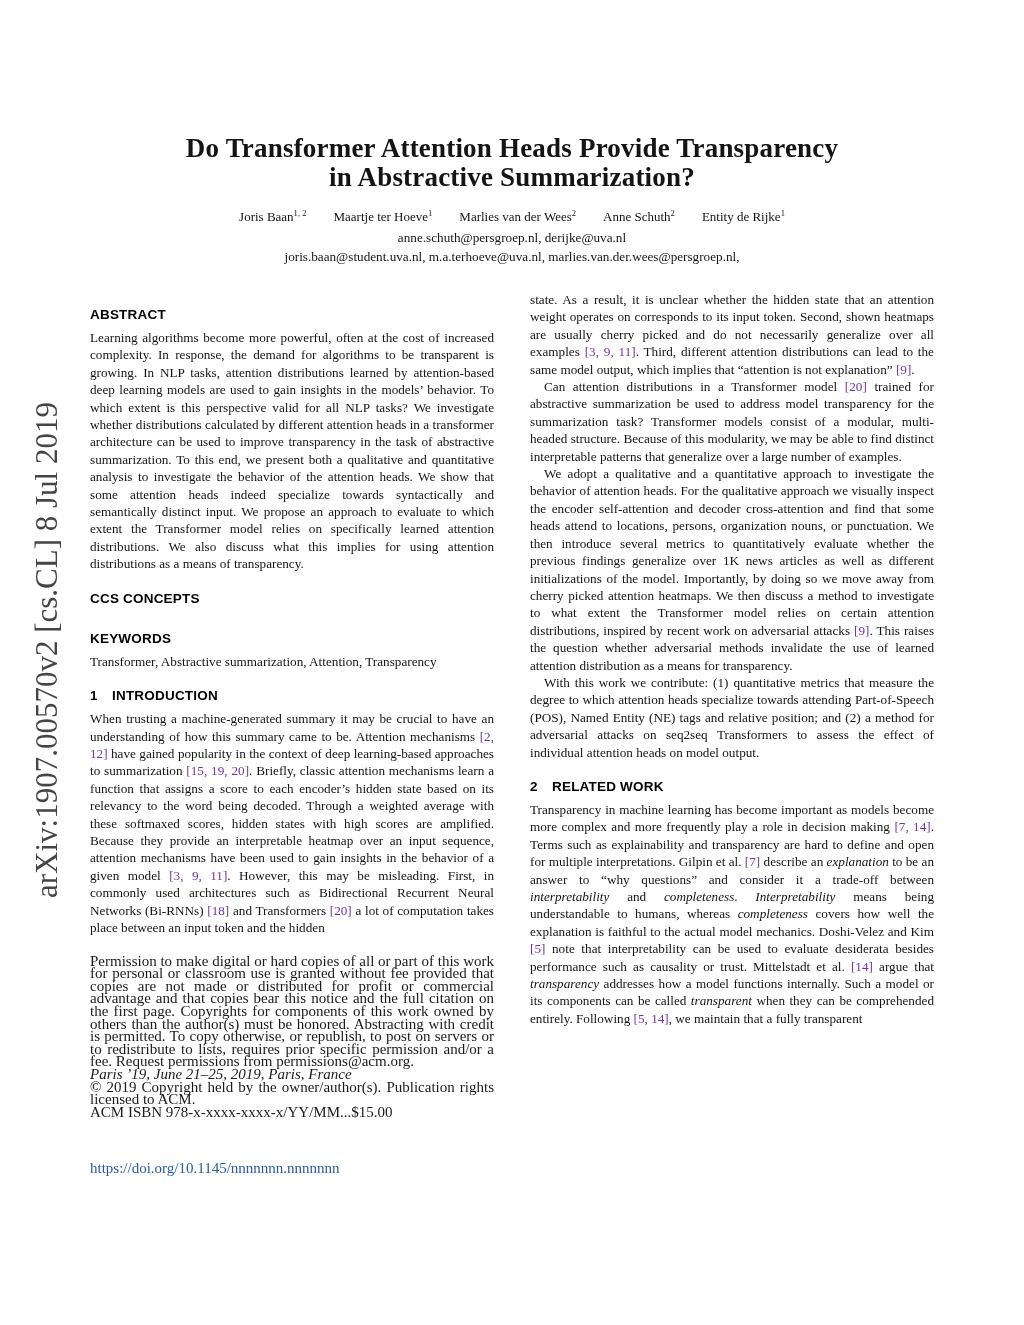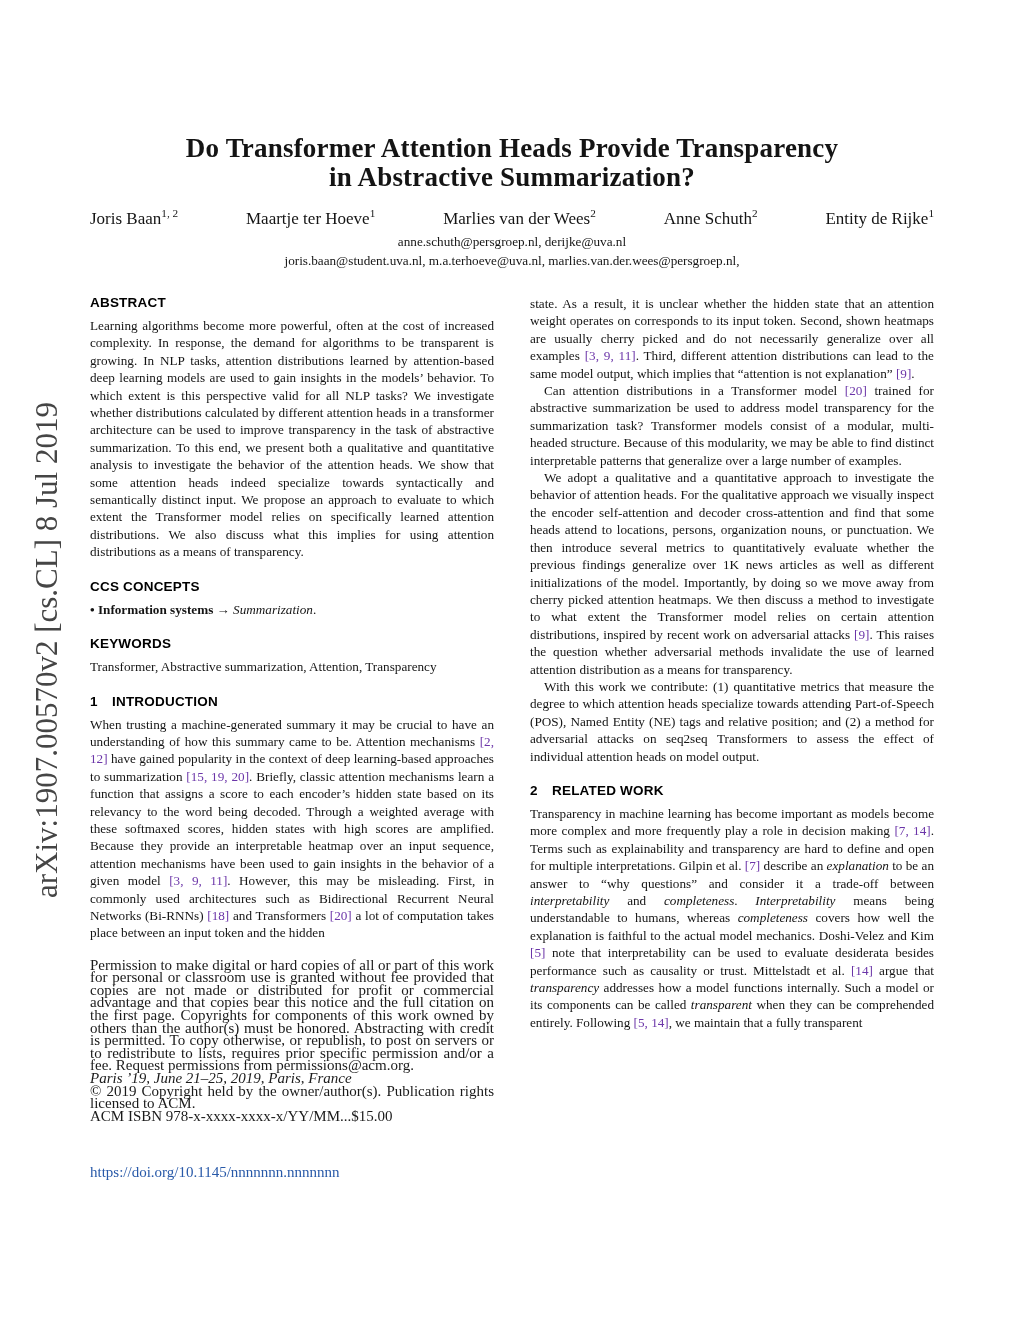--- a/index.html
+++ b/index.html
@@ -24,38 +24,38 @@
   .content { padding: 134px 90px 0 90px; }
 
   .title {
     text-align: center; font-size: 27px; font-weight: bold;
     line-height: 29px; letter-spacing: 0.2px; font-family: Liberation Serif, serif;
   }
 
   sup { font-size: 66%; vertical-align: super; line-height: 0; }
 
   .authors {
-    display: flex; justify-content: space-between; gap: 27px;
-    margin-top: 17px; font-size: 17px; white-space: nowrap;
+    display: flex; justify-content: center; gap: 27px;
+    margin-top: 17px; font-size: 13px; white-space: nowrap;
   }
   .affils {
     display: flex; justify-content: center; gap: 46px;
     margin-top: 7px; font-size: 13.8px;
   }
   .emails { text-align: center; font-size: 13.2px; line-height: 19px; margin-top: 3px; }
 
   .columns { display: flex; gap: 36px; margin-top: 25px; height: 884px; }
   .col { width: 404px; display: flex; flex-direction: column; }
 
   h2.heading {
     font-family: "Liberation Sans", sans-serif;
     font-size: 13.5px; font-weight: bold; letter-spacing: 0.2px;
     margin: 18px 0 7px 0; color: #000;
   }
-  .col > h2.heading:first-child { margin-top: 0; }
+  .col > h2.heading:first-child { margin-top: 16px; }
   .num { display: inline-block; min-width: 22px; }
 
   p.body { font-size: 13.2px; line-height: 17.4px; text-align: justify; }
   p.indent { text-indent: 14px; }
 
   .seg-c { color: var(--cite, #6b35a8); }
   .seg-i { font-style: italic; }
   .seg-b { font-weight: bold; }
 
   .footnote-block {
@@ -94,21 +94,20 @@
       <div>joris.baan@student.uva.nl, m.a.terhoeve@uva.nl, marlies.van.der.wees@persgroep.nl,</div>
     </div>
 
     <div class="columns">
 
       <div class="col">
         <h2 class="heading">ABSTRACT</h2>
         <p class="body">Learning algorithms become more powerful, often at the cost of increased complexity. In response, the demand for algorithms to be transparent is growing. In NLP tasks, attention distributions learned by attention-based deep learning models are used to gain insights in the models’ behavior. To which extent is this perspective valid for all NLP tasks? We investigate whether distributions calculated by different attention heads in a transformer architecture can be used to improve transparency in the task of abstractive summarization. To this end, we present both a qualitative and quantitative analysis to investigate the behavior of the attention heads. We show that some attention heads indeed specialize towards syntactically and semantically distinct input. We propose an approach to evaluate to which extent the Transformer model relies on specifically learned attention distributions. We also discuss what this implies for using attention distributions as a means of transparency.</p>
 
         <h2 class="heading">CCS CONCEPTS</h2>
-        <p class="body"><span class="seg-b">• Information systems</span> → <span class="seg-i">Summarization</span>.</p>
 
         <h2 class="heading">KEYWORDS</h2>
         <p class="body">Transformer, Abstractive summarization, Attention, Transparency</p>
 
         <h2 class="heading">
           <span class="num">1</span><span>INTRODUCTION</span>
         </h2>
         <p class="body">When trusting a machine-generated summary it may be crucial to have an understanding of how this summary came to be. Attention mechanisms <span class="seg-c">[2, 12]</span> have gained popularity in the context of deep learning-based approaches to summarization <span class="seg-c">[15, 19, 20]</span>. Briefly, classic attention mechanisms learn a function that assigns a score to each encoder’s hidden state based on its relevancy to the word being decoded. Through a weighted average with these softmaxed scores, hidden states with high scores are amplified. Because they provide an interpretable heatmap over an input sequence, attention mechanisms have been used to gain insights in the behavior of a given model <span class="seg-c">[3, 9, 11]</span>. However, this may be misleading. First, in commonly used architectures such as Bidirectional Recurrent Neural Networks (Bi-RNNs) <span class="seg-c">[18]</span> and Transformers <span class="seg-c">[20]</span> a lot of computation takes place between an input token and the hidden</p>
 
         <div class="footnote-block">

